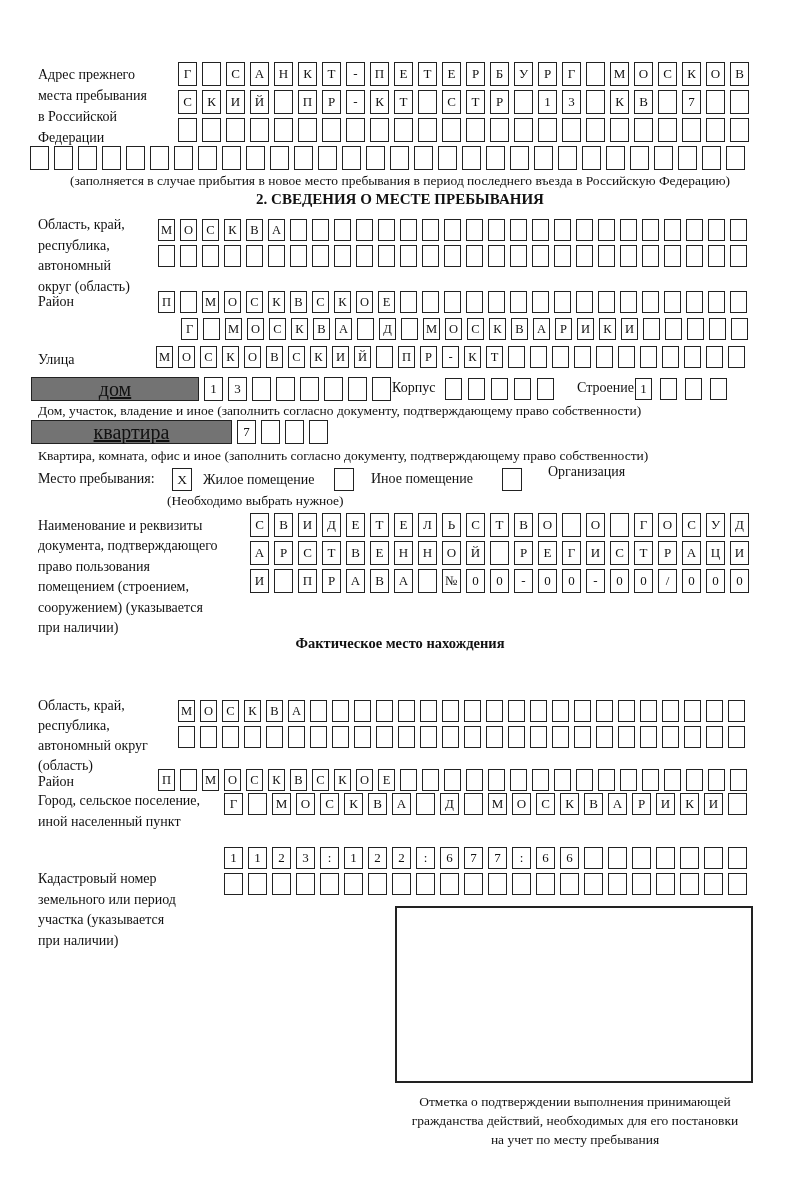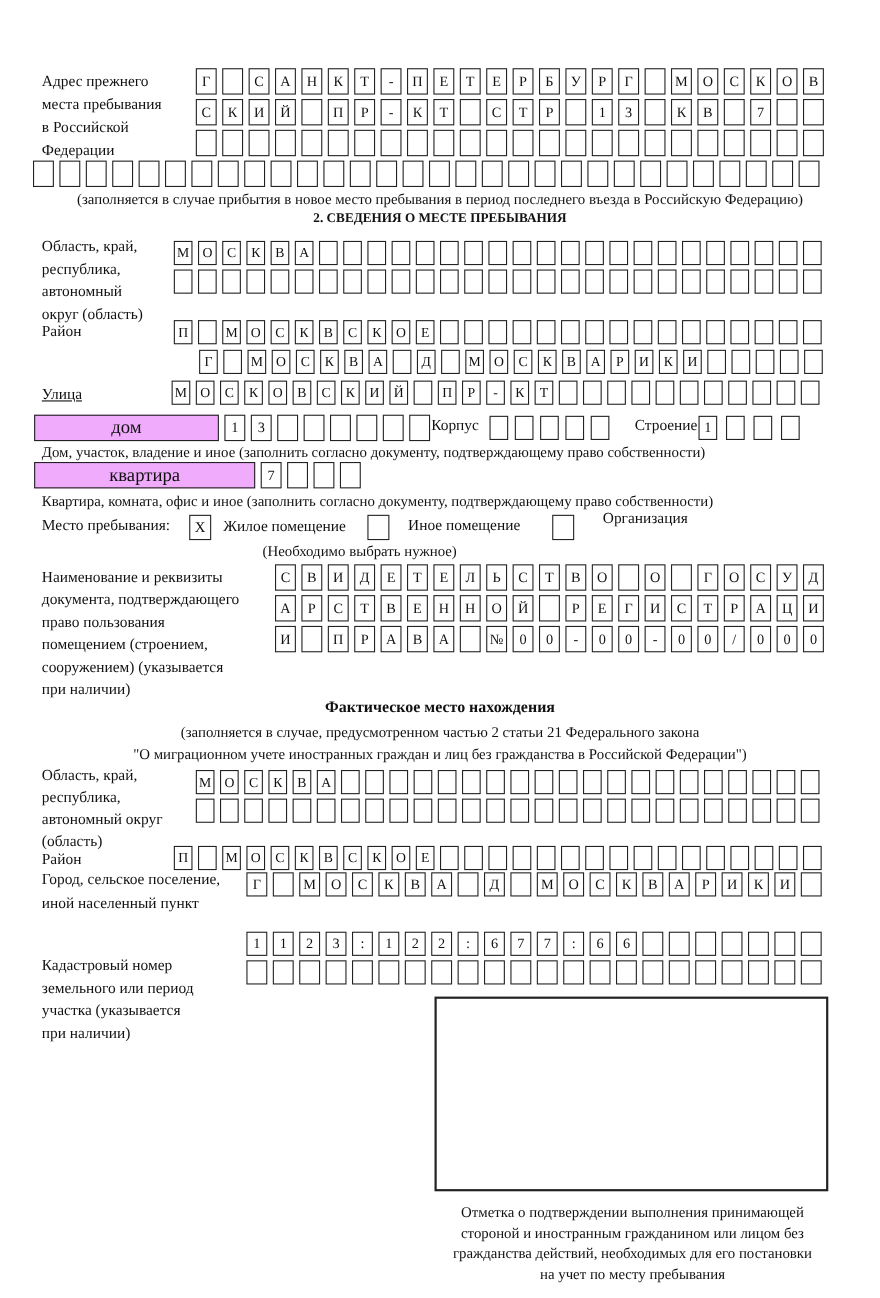--- a/index.html
+++ b/index.html
@@ -11,21 +11,21 @@
   .bold{font-weight:bold;}
   .cellrow{position:absolute;display:flex;}
   .cell{flex:none;border:1.5px solid #222;box-sizing:border-box;display:flex;
         align-items:center;justify-content:center;font-size:13px;background:#fff;}
   .cw24{column-gap:5px;}  .cw24 .cell{width:19px;height:24px;}
   .cw22{column-gap:5px;}  .cw22 .cell{width:17px;height:22px;font-size:12.5px;}
   .cw24s{column-gap:5px;} .cw24s .cell{width:19px;height:22px;}
   .cg23{column-gap:6px;}  .cg23 .cell{width:17px;height:22px;}
   .cg25{column-gap:8px;}  .cg25 .cell{width:17px;height:22px;}
   .namebox{position:absolute;border:1.5px solid #222;box-sizing:border-box;display:flex;
-        align-items:center;justify-content:center;font-size:17px;background:#f0abfc;}
+        align-items:center;justify-content:center;font-size:20px;background:#737373;text-decoration:underline;}
   .checkbox{position:absolute;width:20px;height:23px;border:1.5px solid #222;box-sizing:border-box;
         display:flex;align-items:center;justify-content:center;font-size:13.5px;background:#fff;}
   .inlbl{position:absolute;font-size:14px;white-space:nowrap;}
   .stampbox{position:absolute;border:2px solid #222;box-sizing:border-box;background:#fff;}
   .caption{position:absolute;font-size:13.5px;line-height:19px;text-align:center;}
   .multiline{white-space:nowrap;}
 </style>
 </head>
 <body>
 
@@ -143,21 +143,21 @@
       <span class="cell"></span>
       <span class="cell"></span>
       <span class="cell"></span>
       <span class="cell"></span>
       <span class="cell"></span>
       <span class="cell"></span>
       <span class="cell"></span>
     </div>
   <div class="note center" style="top:173px;">(заполняется в случае прибытия в новое место пребывания в период последнего въезда в Российскую Федерацию)</div>
 
-  <div class="note center bold" style="top:191px;font-size:12px;">2. СВЕДЕНИЯ О МЕСТЕ ПРЕБЫВАНИЯ</div>
+  <div class="note center bold" style="top:191px;font-size:15px;">2. СВЕДЕНИЯ О МЕСТЕ ПРЕБЫВАНИЯ</div>
 
   <div class="label" style="left:38px;top:215px;">
       <div class="multiline">Область, край,</div>
       <div class="multiline">республика,</div>
       <div class="multiline">автономный</div>
       <div class="multiline">округ (область)</div>
     </div>
   <div class="cellrow cw22" style="left:158px;top:219px;">
       <span class="cell">М</span>
       <span class="cell">О</span>
@@ -270,21 +270,21 @@
       <span class="cell">И</span>
       <span class="cell">К</span>
       <span class="cell">И</span>
       <span class="cell"></span>
       <span class="cell"></span>
       <span class="cell"></span>
       <span class="cell"></span>
       <span class="cell"></span>
     </div>
 
-  <div class="label" style="left:38px;top:350px;text-decoration:underline;">Улица</div>
+  <div class="label" style="left:38px;top:350px;">Улица</div>
   <div class="cellrow cw22" style="left:156px;top:346px;">
       <span class="cell">М</span>
       <span class="cell">О</span>
       <span class="cell">С</span>
       <span class="cell">К</span>
       <span class="cell">О</span>
       <span class="cell">В</span>
       <span class="cell">С</span>
       <span class="cell">К</span>
       <span class="cell">И</span>
@@ -345,21 +345,21 @@
     </div>
   <div class="note" style="left:38px;top:448px;">Квартира, комната, офис и иное (заполнить согласно документу, подтверждающему право собственности)</div>
 
   <div class="inlbl" style="left:38px;top:471px;">Место пребывания:</div>
   <div class="checkbox" style="left:172px;top:468px;">X</div>
   <div class="inlbl" style="left:203px;top:472px;">Жилое помещение</div>
   <div class="checkbox" style="left:334px;top:468px;"></div>
   <div class="inlbl" style="left:371px;top:471px;">Иное помещение</div>
   <div class="checkbox" style="left:502px;top:468px;"></div>
   <div class="inlbl" style="left:548px;top:464px;">Организация</div>
-  <div class="note" style="left:167px;top:493px;width:320px;text-align:center;">(Необходимо выбрать нужное)</div>
+  <div class="note" style="left:167px;top:493px;width:320px;">(Необходимо выбрать нужное)</div>
 
   <div class="label" style="left:38px;top:516px;line-height:20.4px;">
       <div class="multiline">Наименование и реквизиты</div>
       <div class="multiline">документа, подтверждающего</div>
       <div class="multiline">право пользования</div>
       <div class="multiline">помещением (строением,</div>
       <div class="multiline">сооружением) (указывается</div>
       <div class="multiline">при наличии)</div>
     </div>
   <div class="cellrow cw24" style="left:250px;top:513px;">
@@ -426,24 +426,20 @@
       <span class="cell">-</span>
       <span class="cell">0</span>
       <span class="cell">0</span>
       <span class="cell">/</span>
       <span class="cell">0</span>
       <span class="cell">0</span>
       <span class="cell">0</span>
     </div>
 
   <div class="note center bold" style="top:635px;font-size:14.5px;">Фактическое место нахождения</div>
-  <div class="caption center" style="top:656px;left:0;width:800px;line-height:19.5px;">
-      <div class="multiline">(заполняется в случае, предусмотренном частью 2 статьи 21 Федерального закона</div>
-      <div class="multiline">"О миграционном учете иностранных граждан и лиц без гражданства в Российской Федерации")</div>
-    </div>
 
   <div class="label" style="left:38px;top:696px;line-height:20px;">
       <div class="multiline">Область, край,</div>
       <div class="multiline">республика,</div>
       <div class="multiline">автономный округ</div>
       <div class="multiline">(область)</div>
     </div>
   <div class="cellrow cw22" style="left:178px;top:700px;">
       <span class="cell">М</span>
       <span class="cell">О</span>
@@ -612,18 +608,17 @@
       <span class="cell"></span>
       <span class="cell"></span>
       <span class="cell"></span>
       <span class="cell"></span>
       <span class="cell"></span>
     </div>
 
   <div class="stampbox" style="left:395px;top:906px;width:358px;height:177px;"></div>
   <div class="caption" style="left:385px;top:1092px;width:380px;">
       <div class="multiline">Отметка о подтверждении выполнения принимающей</div>
-      <div class="multiline">стороной и иностранным гражданином или лицом без</div>
       <div class="multiline">гражданства действий, необходимых для его постановки</div>
       <div class="multiline">на учет по месту пребывания</div>
     </div>
 
 </div>
 
 </body></html>

